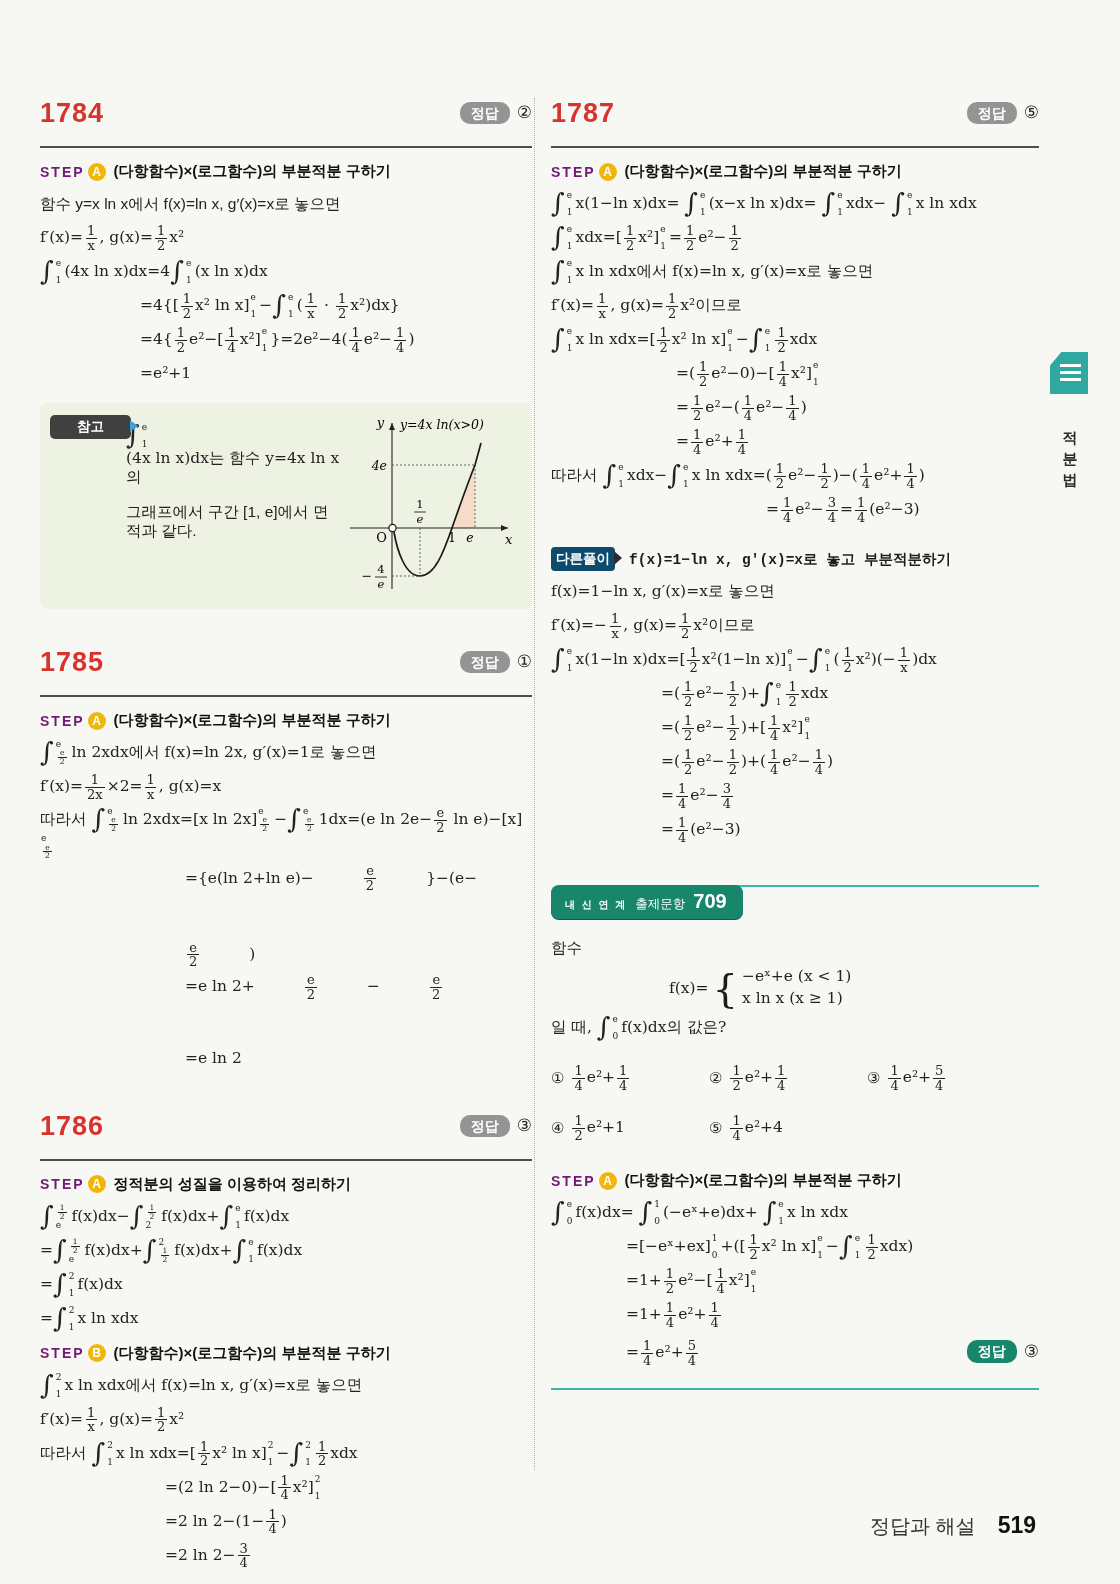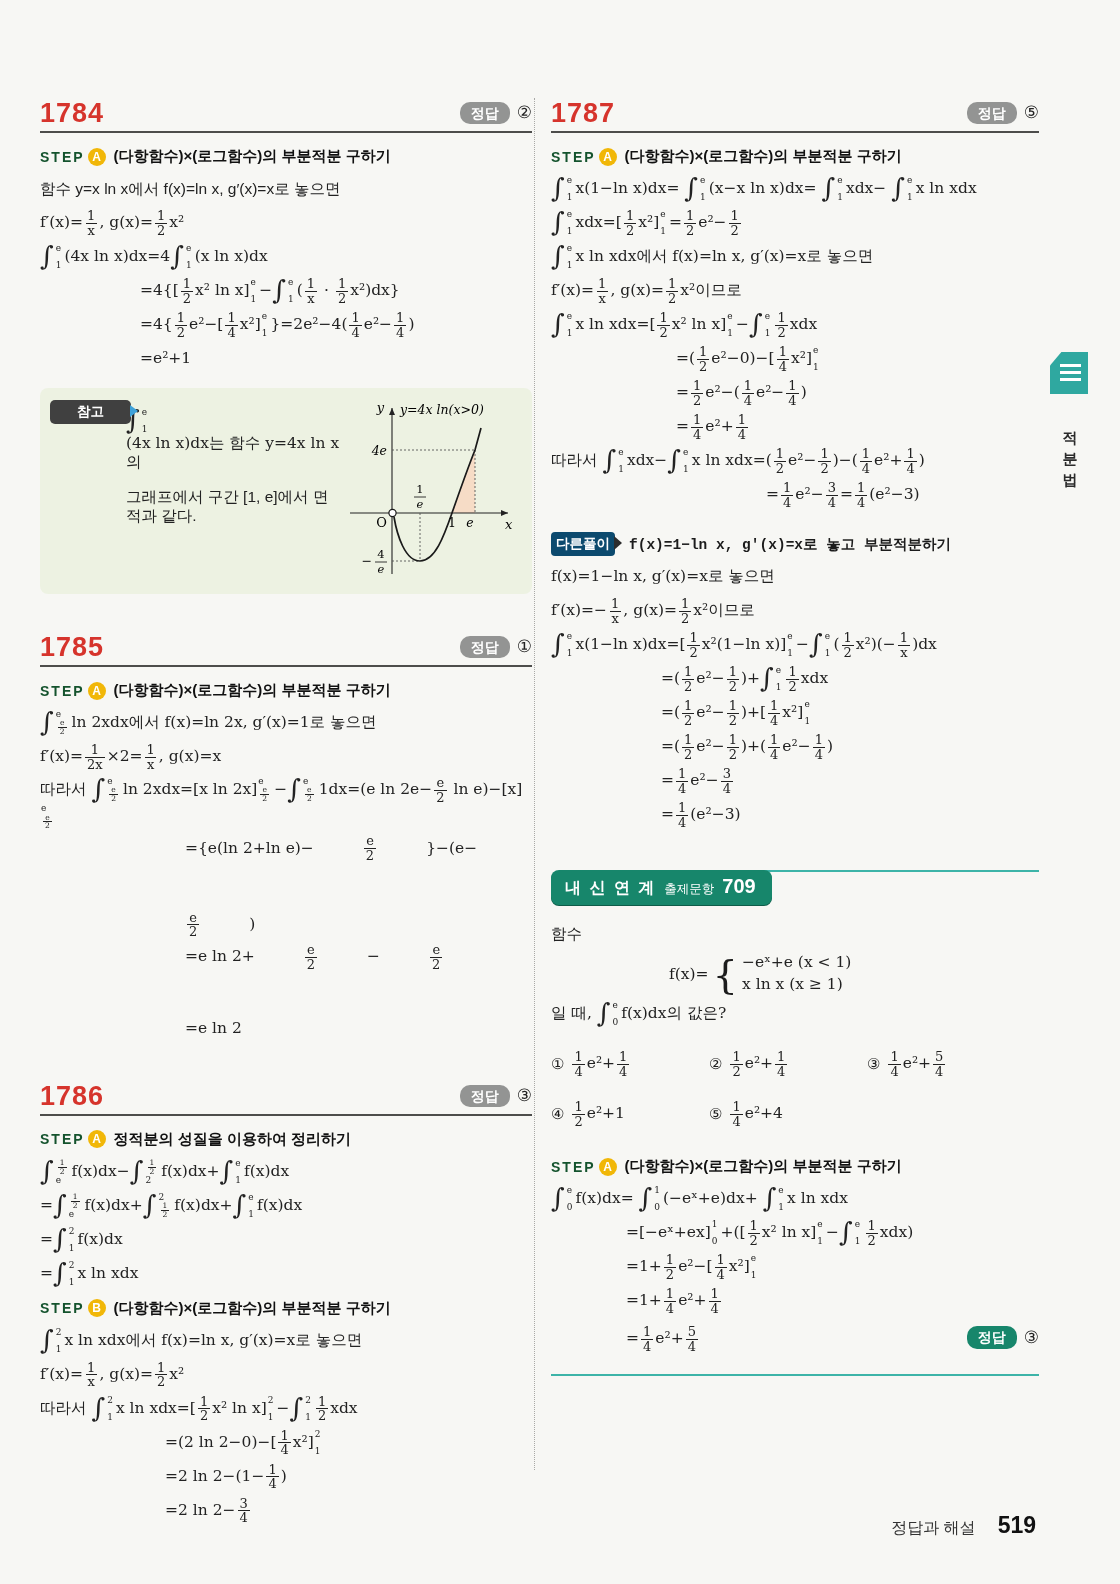--- a/index.html
+++ b/index.html
@@ -3,29 +3,29 @@
 <meta charset="utf-8">
 <style>
   html,body{margin:0;padding:0;}
   body{width:1120px;height:1584px;position:relative;background:#f7f7f4;font-family:"Liberation Sans",sans-serif;color:#1c1c1c;overflow:hidden;}
   .col{position:absolute;width:492px;}
   #col-left{left:40px;top:100px;}
   #col-right{left:551px;top:100px;width:488px;}
   .divider{position:absolute;left:534px;top:98px;height:1372px;border-left:1px dotted #a9a9a6;}
 
   
-  .phead{display:flex;align-items:flex-end;justify-content:space-between;border-bottom:2px solid #4d4d4b;padding-bottom:4px;margin-bottom:14px;}
+  .phead{display:flex;align-items:flex-end;justify-content:space-between;border-bottom:2px solid #4d4d4b;padding-bottom:19px;margin-bottom:14px;}
   .pnum{color:#d6342c;font-size:27px;font-weight:800;letter-spacing:1px;line-height:1;}
   .ansgroup{display:flex;align-items:center;gap:7px;padding-bottom:3px;}
   .pill{background:#939493;color:#fff;font-size:14px;font-weight:700;border-radius:10px;padding:2px 11px;line-height:1.3;}
   .circ{font-size:17px;color:#222;}
 
   
   .steprow{display:flex;align-items:center;margin:10px 0 8px 0;}
-  .steptxt{color:#14532d;font-weight:700;font-size:14px;letter-spacing:2px;}
+  .steptxt{color:#701a75;font-weight:700;font-size:14px;letter-spacing:2px;}
   .stepcirc{width:18px;height:18px;border-radius:50%;background:#f1b708;color:#fff;font-size:12px;font-weight:800;display:inline-flex;align-items:center;justify-content:center;margin:0 8px 0 3px;}
   .steptitle{font-weight:800;font-size:15px;color:#111;}
 
   
   .m{font-family:"DejaVu Serif",serif;font-size:15.5px;color:#222;display:flex;align-items:center;flex-wrap:wrap;min-height:30px;margin:4px 0;white-space:pre-wrap;line-height:1.25;}
   .kr{font-family:"Liberation Sans",sans-serif;}
   .fr{display:inline-flex;flex-direction:column;align-items:center;line-height:1.05;font-size:0.84em;margin:0 2px;vertical-align:middle;}
   .fr span{display:block;padding:0 2px;}
   .fr .dn{border-top:1px solid #222;}
   .bd{display:inline-flex;flex-direction:column;align-items:flex-start;justify-content:space-between;font-size:0.58em;height:2.9em;line-height:1;margin:0 3px 0 1px;}
@@ -44,42 +44,42 @@
   
   .altrow{display:flex;align-items:center;margin:22px 0 6px 0;}
   .altbadge{background:#0c4a6e;color:#fff;font-weight:800;font-size:13.5px;border-radius:4px;padding:3px 5px;position:relative;margin-right:14px;}
   .altbadge::after{content:"";position:absolute;right:-7px;top:4px;border-style:solid;border-width:7px 0 7px 8px;border-color:transparent transparent transparent #2c2c2c;}
   .alttitle{font-weight:800;font-size:14.5px;font-family:Liberation Mono, monospace;}
 
   
   .quiz{position:relative;margin-top:26px;padding-top:14px;}
   .quiztop{position:absolute;top:14px;left:120px;right:0;border-top:2px solid #3db4a8;}
   .quizbadge{position:relative;display:inline-flex;align-items:baseline;background:#17866b;color:#fff;border-radius:8px;padding:5px 16px 6px 14px;gap:8px;box-shadow:0 1px 0 #0e5c49;}
-  .quizbadge .t1{font-weight:800;font-size:16px;letter-spacing:2px;}
+  .quizbadge .t1{font-weight:800;font-size:10px;letter-spacing:2px;}
   .quizbadge .t2{font-size:12.5px;}
   .quizbadge .t3{font-weight:800;font-size:20px;}
   .quizbody{padding-top:10px;}
   .cases{display:flex;align-items:center;margin:2px 0 4px 118px;font-family:"DejaVu Serif",serif;font-size:15.5px;}
   .brace{font-size:40px;font-weight:200;line-height:0.9;margin:0 4px;font-family:"DejaVu Serif",serif;}
   .caserows{display:flex;flex-direction:column;gap:2px;}
   .caserows .m{min-height:20px;margin:0;}
   .choices{display:flex;flex-wrap:wrap;margin-top:10px;}
   .choice{display:flex;align-items:center;width:158px;margin:6px 0;}
   .choice .n{font-family:"DejaVu Serif",serif;font-size:15px;margin-right:6px;}
   .quizbottom{border-bottom:2px solid #3db4a8;margin-top:16px;}
   .ansline{display:flex;align-items:center;}
   .ansline .ansgroup{margin-left:auto;}
 
   
   .sidetab{position:absolute;right:28px;top:352px;width:46px;text-align:center;}
   .tabicon{width:38px;height:42px;margin:0 auto;background:#2fa8a0;clip-path:polygon(30% 0,100% 0,100% 100%,0 100%,0 32%);position:relative;}
   .tabicon i{position:absolute;left:10px;right:7px;height:3px;background:#fff;}
   .sidetext{margin-top:26px;writing-mode:vertical-rl;font-size:15px;letter-spacing:6px;color:#2b2b2b;font-weight:600;margin-left:14px;}
   .footer{position:absolute;right:84px;top:1512px;display:flex;align-items:baseline;gap:22px;}
-  .footer .flabel{font-size:16px;color:#333;}
+  .footer .flabel{font-size:20px;color:#333;}
   .footer .fpage{font-size:23px;font-weight:800;color:#111;}
 
   svg text{font-family:"DejaVu Serif",serif;}
 </style>
 </head>
 <body>
 
 <div class="divider"></div>
 
 <div class="col" id="col-left">

